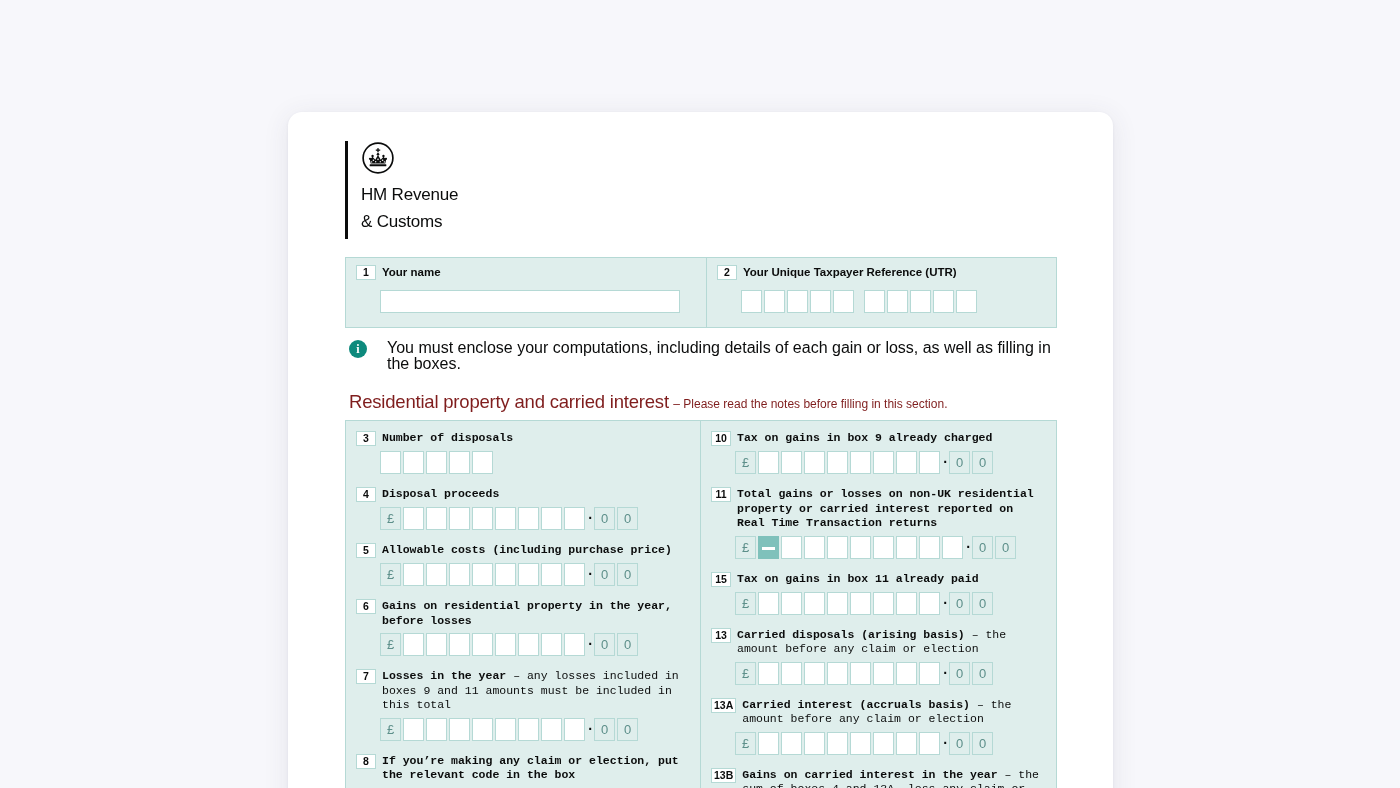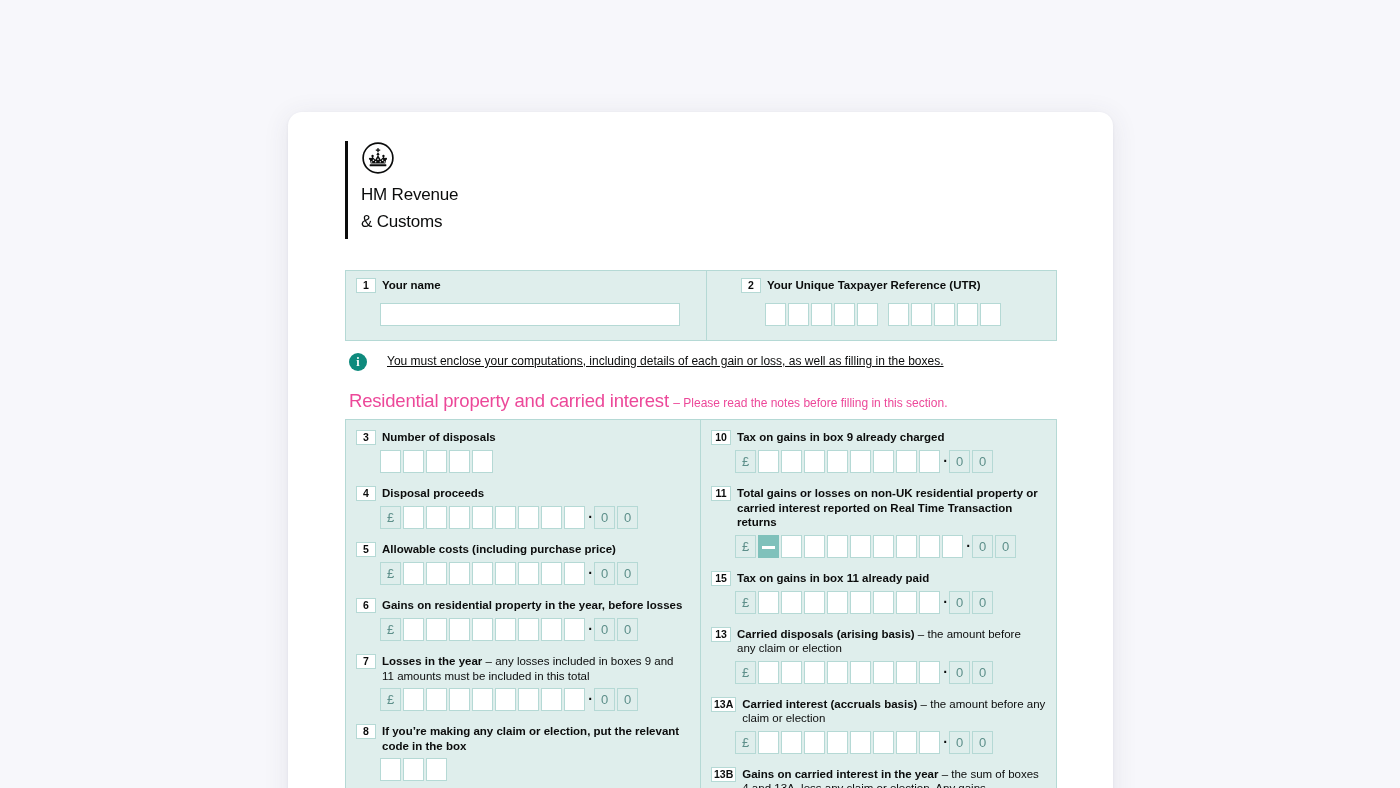--- a/index.html
+++ b/index.html
@@ -80,22 +80,21 @@
   .panel {
     background: #dfeeec;
     border: 1px solid #b5d9d5;
     position: relative;
   }
 
   
   .identity {
     display: flex;
     height: 71px;
-    margin-top: 24px;
-    gap: 24px;
+    margin-top: 11px;
   }
   .identity .col-left {
     width: 361px;
     padding: 7px 0 0 10px;
     border-right: 1px solid #b5d9d5;
   }
   .identity .col-right {
     flex: 1;
     padding: 7px 0 0 10px;
   }
@@ -205,31 +204,30 @@
     color: #ffffff;
     font-size: 12px;
     font-weight: bold;
     font-family: "Liberation Serif", serif;
     text-align: center;
     line-height: 18px;
     flex: 0 0 auto;
     margin-top: 0px;
   }
   .notice-text {
-    font-size: 12px;
+    font-size: 16px;
     color: #0b0c0c;
     margin-left: 20px;
     line-height: 16px;
-    text-decoration: underline;
   }
 
   
   .section-head {
     margin: 19px 0 7px 4px;
-    color: #ec4899;
+    color: #7f1d1d;
   }
   .section-head .big {
     font-size: 18.5px;
     letter-spacing: -0.2px;
   }
   .section-head .small {
     font-size: 12px;
   }
 
   
@@ -239,21 +237,21 @@
   }
   .body-panel .col {
     width: 50%;
     padding: 10px 8px 10px 10px;
   }
   .body-panel .col.left { border-right: 1px solid #b5d9d5; }
 
   .qblock { margin-bottom: 13px; }
   .qblock:last-child { margin-bottom: 0; }
   .qhead { display: flex; align-items: flex-start; }
-  .qhead .qlabel { max-width: 305px; }
+  .qhead .qlabel { max-width: 305px; font-family: Liberation Mono, monospace; }
   .qrow { margin-top: 5px; }
 
   .sub {
     font-size: 11.4px;
     font-weight: normal;
     line-height: 14.6px;
     color: #0b0c0c;
     margin-left: 24px;
     max-width: 302px;
   }

